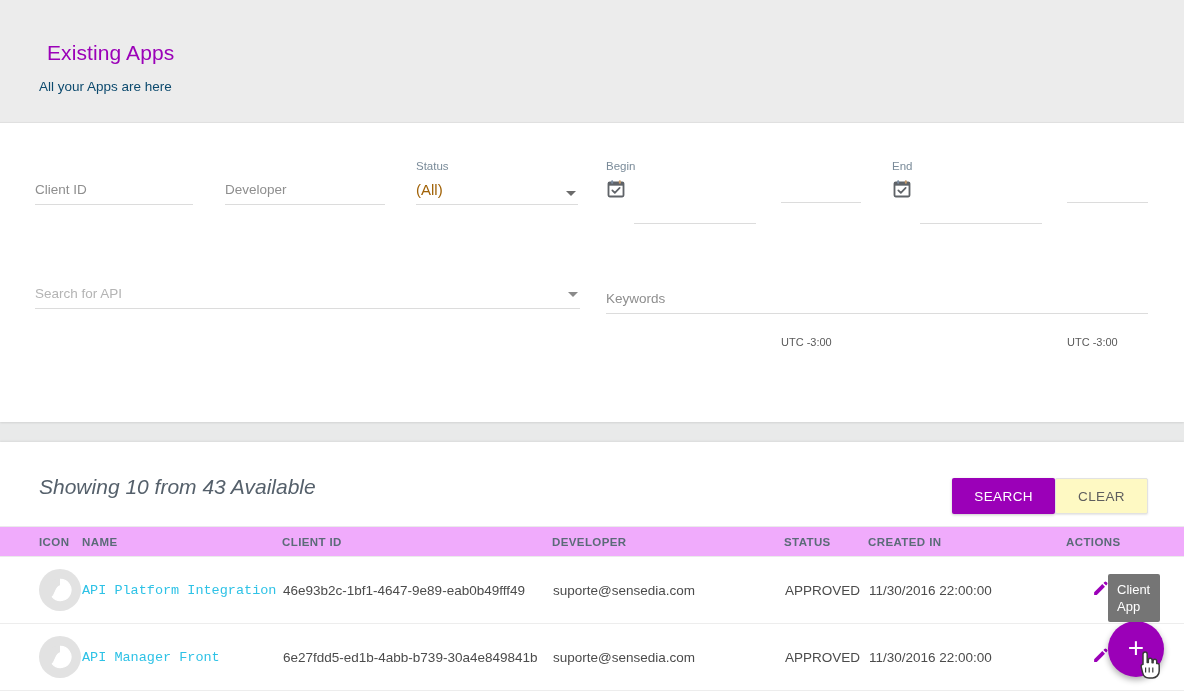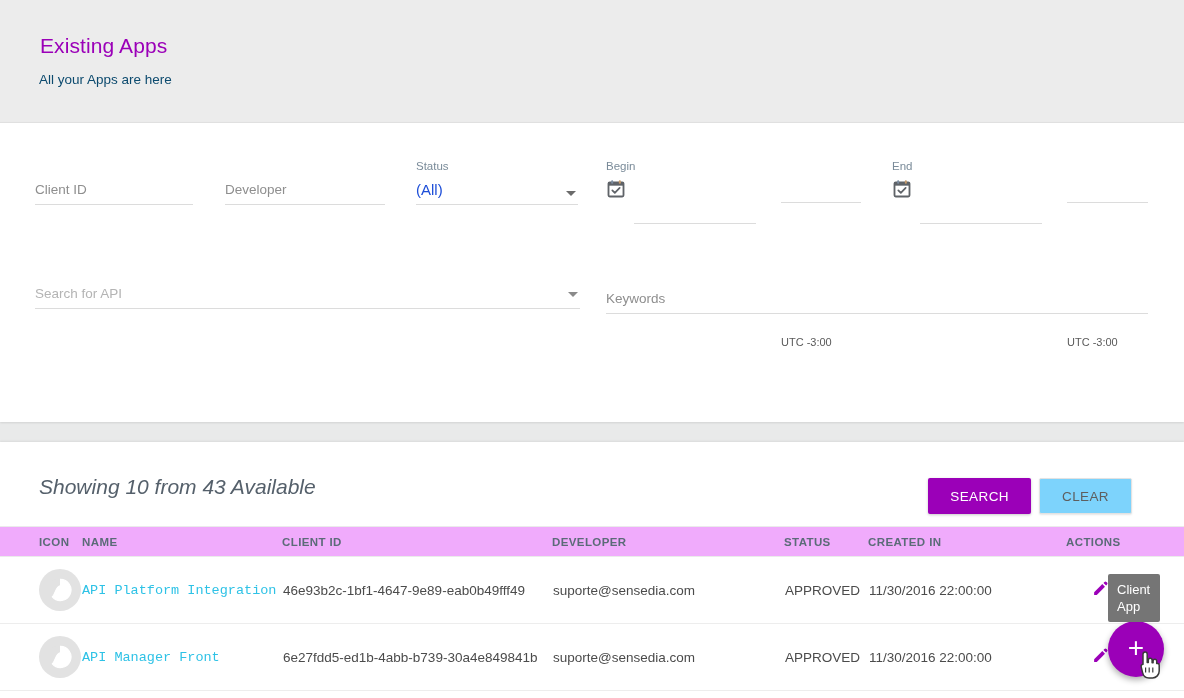--- a/index.html
+++ b/index.html
@@ -12,21 +12,21 @@
   }
   .page { position: relative; width: 1184px; height: 698px; background:#e9eaea; }
 
   
   .header {
     height: 122px;
     background: #ececec;
     padding: 32px 0 0 39px;
   }
   .header h1 {
-    margin: 1px;
+    margin: 8px;
     font-size: 21px;
     font-weight: 400;
     color: #9b00b8;
     letter-spacing: .1px;
     line-height: 26px;
   }
   .header .subtitle {
     margin-top: 13px;
     font-size: 13.5px;
     color: #0c4a6e;
@@ -59,21 +59,21 @@
     height: 26px;
     font-size: 13.5px;
     font-family: "Liberation Sans", sans-serif;
     color: #3c3c3c;
     padding: 0 0 4px 0;
   }
   .field .finput::placeholder { color: #8e8e8e; opacity: 1; }
   .field .finput.light::placeholder { color: #b4b4b4; }
   .field .fvalue {
     font-size: 15px;
-    color: #1d4ed8;
+    color: #a16207;
     height: 26px;
     line-height: 22px;
     border-bottom: 1px solid #dcdcdc;
     padding-bottom: 4px;
   }
   .caret {
     position: absolute;
     right: 2px;
     bottom: 9px;
     width: 0; height: 0;
@@ -88,42 +88,42 @@
     font-size: 11px;
     color: #5a5a5a;
   }
   .cal-line {
     position:absolute;
     border-bottom: 1px solid #dcdcdc;
     height: 1px;
   }
 
   
-  .btn-row { position: absolute; right: 52px; top: 355px; display: flex; }
+  .btn-row { position: absolute; right: 36px; top: 355px; display: flex; }
   .btn {
     font-family: "Liberation Sans", sans-serif;
     font-size: 13.5px;
     letter-spacing: .4px;
     border-radius: 2px;
     cursor: pointer;
     height: 36px;
     padding: 0 22px;
     display: flex; align-items: center; justify-content: center;
   }
   .btn-search {
     background: #9b00b8;
     color: #ffffff;
     border: none;
     box-shadow: 0 1px 3px rgba(0,0,0,.22);
   }
   .btn-clear {
-    background: #7dd3fc;
+    background: #fef9c3;
     color: #5e5e5e;
     border: 1px solid #e2e2e2;
-    margin-left: 8px;
+    margin-left: 0px;
     box-shadow: 0 1px 2px rgba(0,0,0,.10);
   }
 
   
   .gap-band { height: 20px; background: #e9eaea; }
 
   
   .results-card {
     background: #ffffff;
     box-shadow: 0 -1px 2px rgba(0,0,0,.07);

